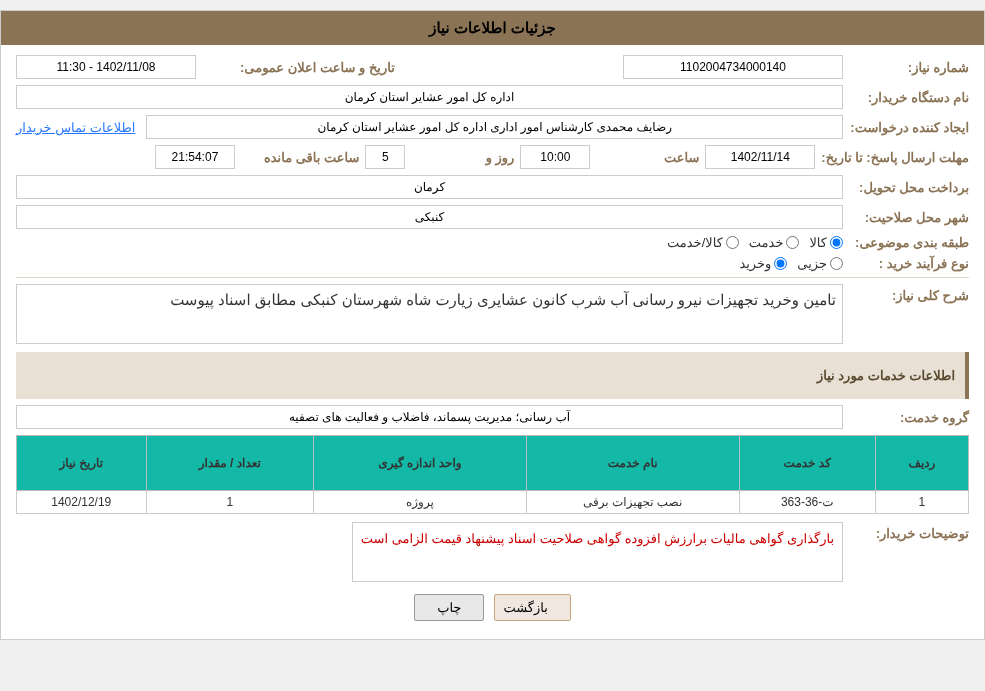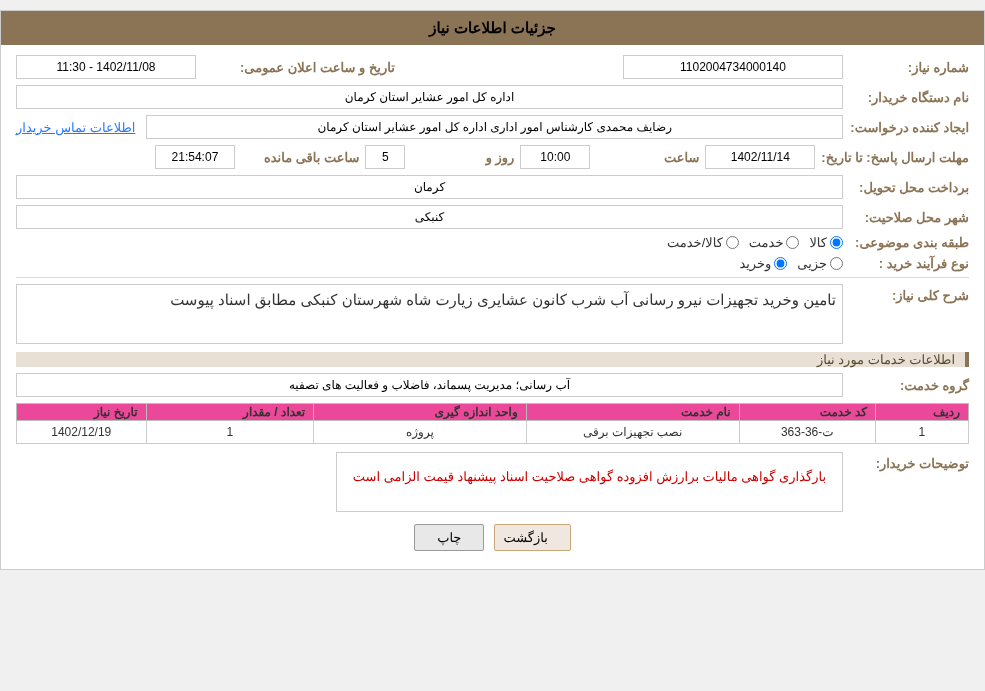--- a/index.html
+++ b/index.html
@@ -57,22 +57,22 @@
     .info-link {
       color: #2979ff;
       text-decoration: underline;
       cursor: pointer;
       white-space: nowrap;
       margin-right: 5px;
     }
     .section-title {
       background: #e8e0d5;
       color: #5a4a2f;
-      font-weight: normal;
-      padding: 0 10px;
+      font-weight: bold;
+      padding: 16px 10px;
       margin: 8px 0 6px 0;
       border-right: 4px solid #8B7355;
     }
     .radio-group {
       display: flex;
       align-items: center;
       gap: 10px;
     }
     .radio-item {
       display: flex;
@@ -92,37 +92,37 @@
     .table-wrapper {
       width: 100%;
       margin-top: 6px;
     }
     table {
       width: 100%;
       border-collapse: collapse;
       font-size: 12px;
     }
     table th {
-      background: #ec4899;
+      background: #14b8a6;
       border: 1px solid #bbb;
-      padding: 1px 8px;
-      text-align: right;
+      padding: 20px 8px;
+      text-align: center;
       font-weight: bold;
     }
     table td {
       border: 1px solid #ccc;
       padding: 4px 0;
       text-align: center;
     }
     table tr:nth-child(even) td {
       background: #fafafa;
     }
     .buyer-notes {
       border: 1px solid #ccc;
-      padding: 16px;
+      padding: 8px;
       background: #fff;
       min-height: 60px;
       color: #c00;
       font-size: 13px;
       text-align: right;
     }
     .buttons-row {
       display: flex;
       justify-content: center;
       gap: 10px;

